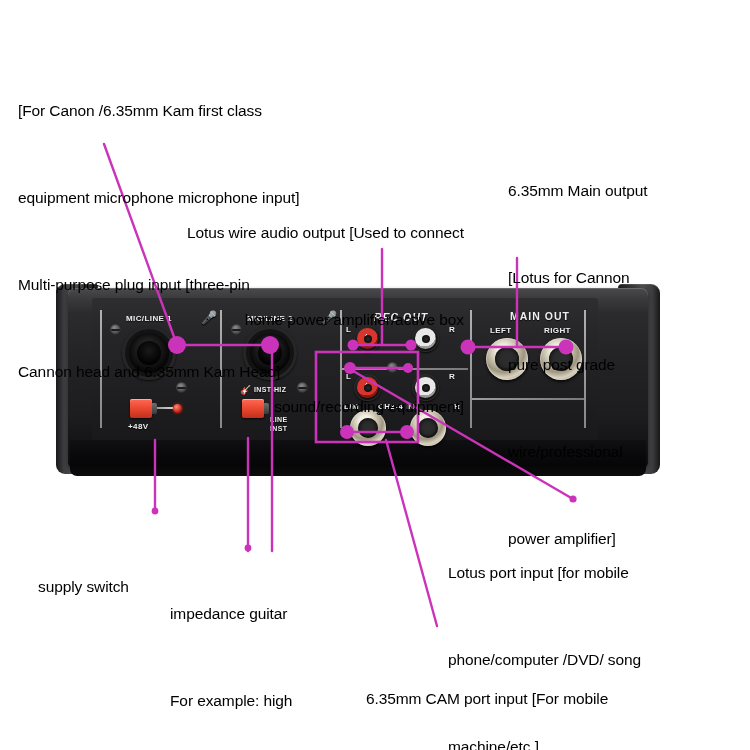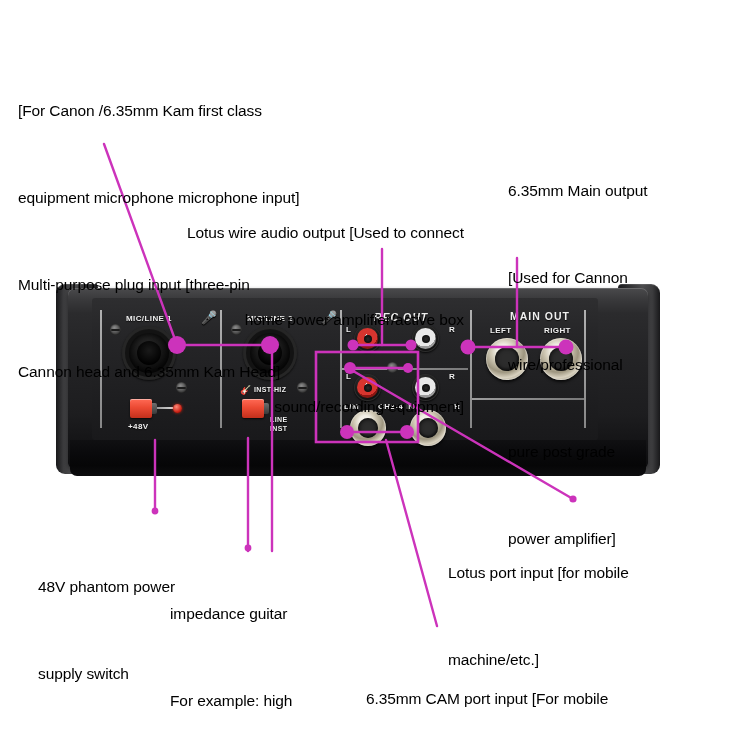--- a/index.html
+++ b/index.html
@@ -369,42 +369,42 @@
   </div>
 
   <div class="anno" id="anno-lotus-out">
     <div>Lotus wire audio output [Used to connect</div>
     <div>home power amplifier/active box</div>
     <div>sound/recording equipment]</div>
   </div>
 
   <div class="anno" id="anno-main-out">
     <div>6.35mm Main output</div>
-    <div>[Used for Cannon</div>
+    <div>[Lotus for Cannon</div>
+    <div>pure post grade</div>
     <div>wire/professional</div>
-    <div>pure post grade</div>
     <div>power amplifier]</div>
   </div>
 
   <div class="anno" id="anno-phantom">
-    <div>48V phantom power</div>
     <div>supply switch</div>
   </div>
 
   <div class="anno" id="anno-impedance">
     <div>impedance guitar</div>
     <div>For example: high</div>
     
     
     
     
   </div>
 
   <div class="anno" id="anno-lotus-in">
     <div>Lotus port input [for mobile</div>
+    <div>phone/computer /DVD/ song</div>
     <div>machine/etc.]</div>
   </div>
 
   <div class="anno" id="anno-cam-in">
     <div>6.35mm CAM port input [For mobile</div>
     
     
   </div>
 
 </div>

